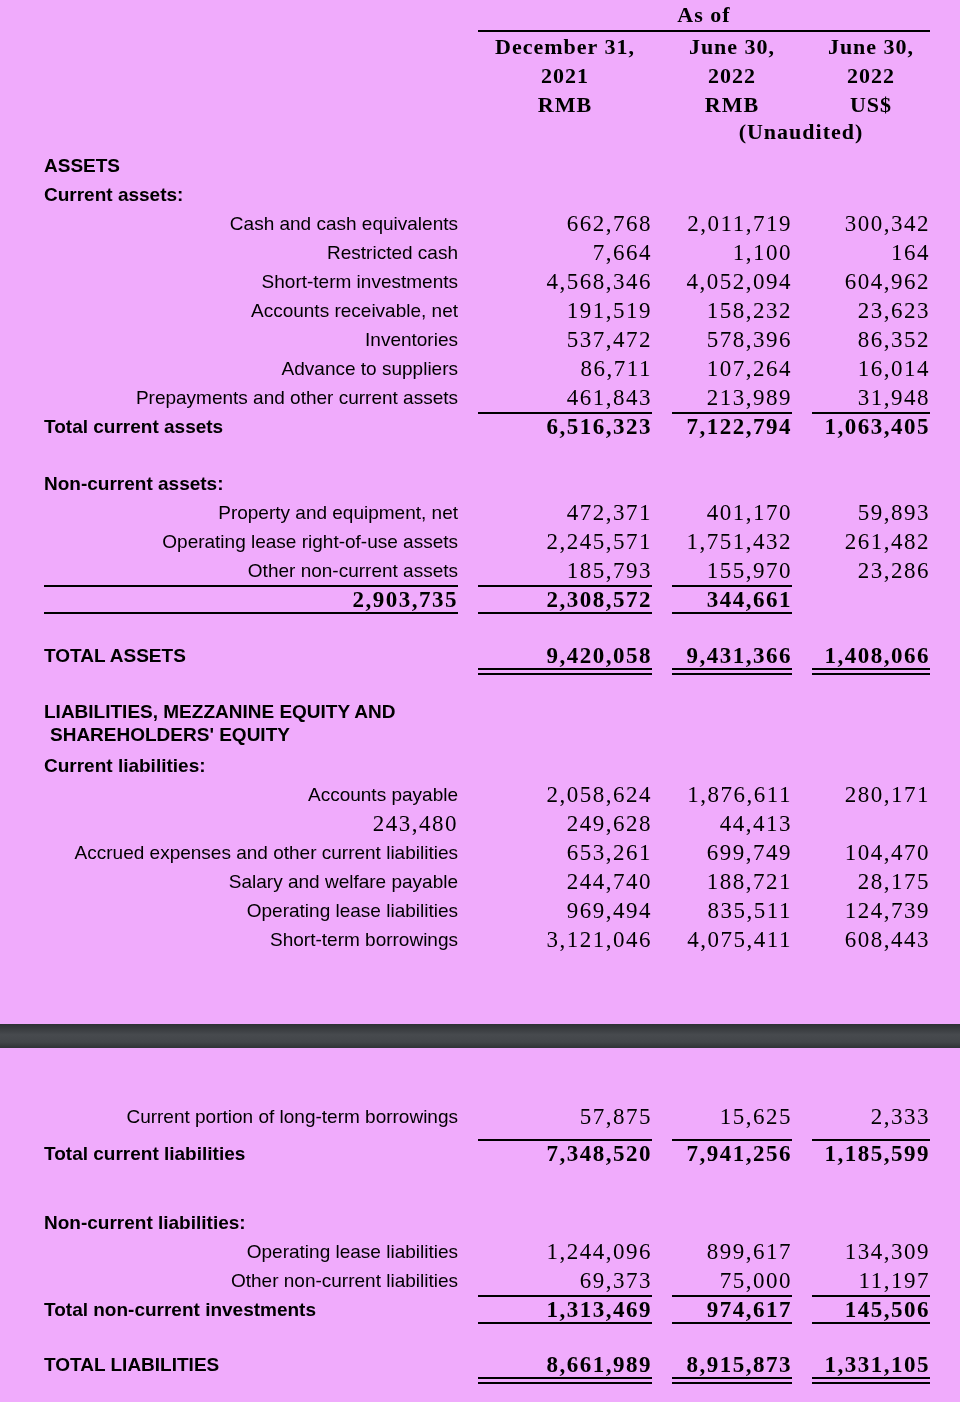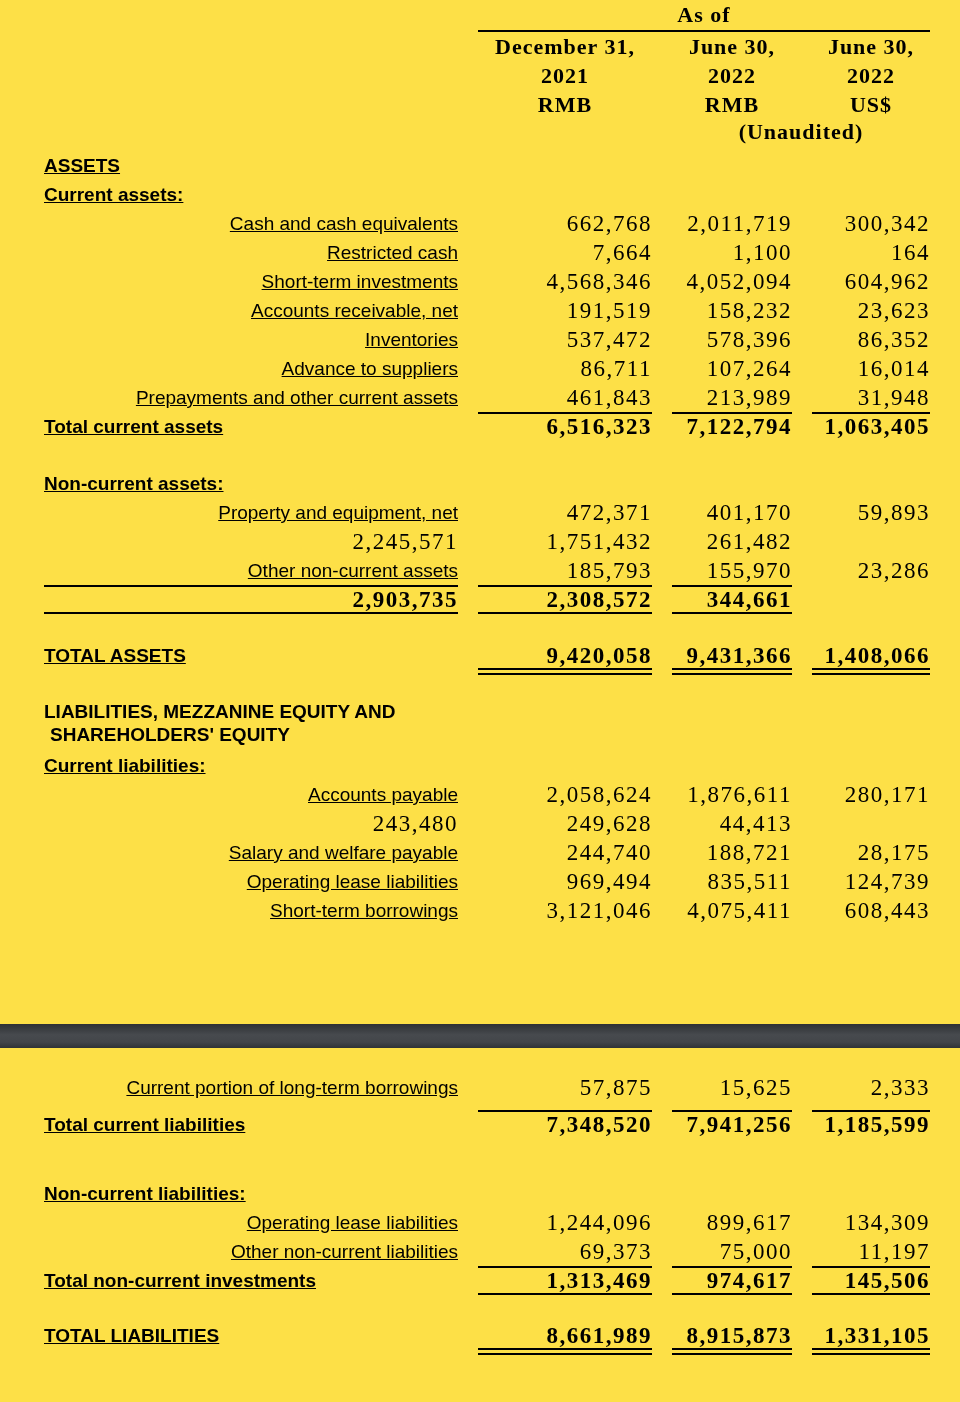--- a/index.html
+++ b/index.html
@@ -1,30 +1,30 @@
 <!DOCTYPE html>
 <html><head>
 <meta charset="utf-8">
 <style>
   html,body { margin:0; padding:0; background:#ffffff; }
   .page {
-    position:relative; width:960px; height:1402px; background:#fde047;
+    position:relative; width:960px; height:1402px; background:#f0abfc;
     color:#000; overflow:hidden;
     font-family:"Liberation Sans","DejaVu Sans",sans-serif;
   }
   .sheet { position:absolute; left:44px; top:2px; width:886px; }
 
   .grid {
     display:grid;
     grid-template-columns:414px 174px 120px 118px;
     column-gap:20px;
   }
   .row { height:29px; }
 
-  .lbl { font-size:19px; line-height:29px; white-space:nowrap; overflow:visible;text-decoration:underline; }
+  .lbl { font-size:19px; line-height:29px; white-space:nowrap; overflow:visible; }
   .indent { padding-left:22px;text-align:right; }
   .b { font-weight:bold; }
 
   .num {
     font-family:"Liberation Serif","DejaVu Serif",serif;
     font-size:23px; line-height:29px; letter-spacing:1.5px;
     text-align:right; white-space:nowrap;
   }
 
   
@@ -145,20 +145,21 @@
     <div class="grid row">
       <div class="lbl b">Non-current assets:</div>
     </div>
     <div class="grid row">
       <div class="lbl indent">Property and equipment, net</div>
       <div class="num">472,371</div>
       <div class="num">401,170</div>
       <div class="num">59,893</div>
     </div>
     <div class="grid row">
+      <div class="lbl indent">Operating lease right-of-use assets</div>
       <div class="num">2,245,571</div>
       <div class="num">1,751,432</div>
       <div class="num">261,482</div>
     </div>
     <div class="grid row">
       <div class="lbl indent">Other non-current assets</div>
       <div class="num">185,793</div>
       <div class="num">155,970</div>
       <div class="num">23,286</div>
     </div>
@@ -193,20 +194,26 @@
       <div class="num">2,058,624</div>
       <div class="num">1,876,611</div>
       <div class="num">280,171</div>
     </div>
     <div class="grid row">
       <div class="num">243,480</div>
       <div class="num">249,628</div>
       <div class="num">44,413</div>
     </div>
     <div class="grid row">
+      <div class="lbl indent">Accrued expenses and other current liabilities</div>
+      <div class="num">653,261</div>
+      <div class="num">699,749</div>
+      <div class="num">104,470</div>
+    </div>
+    <div class="grid row">
       <div class="lbl indent">Salary and welfare payable</div>
       <div class="num">244,740</div>
       <div class="num">188,721</div>
       <div class="num">28,175</div>
     </div>
     <div class="grid row">
       <div class="lbl indent">Operating lease liabilities</div>
       <div class="num">969,494</div>
       <div class="num">835,511</div>
       <div class="num">124,739</div>

